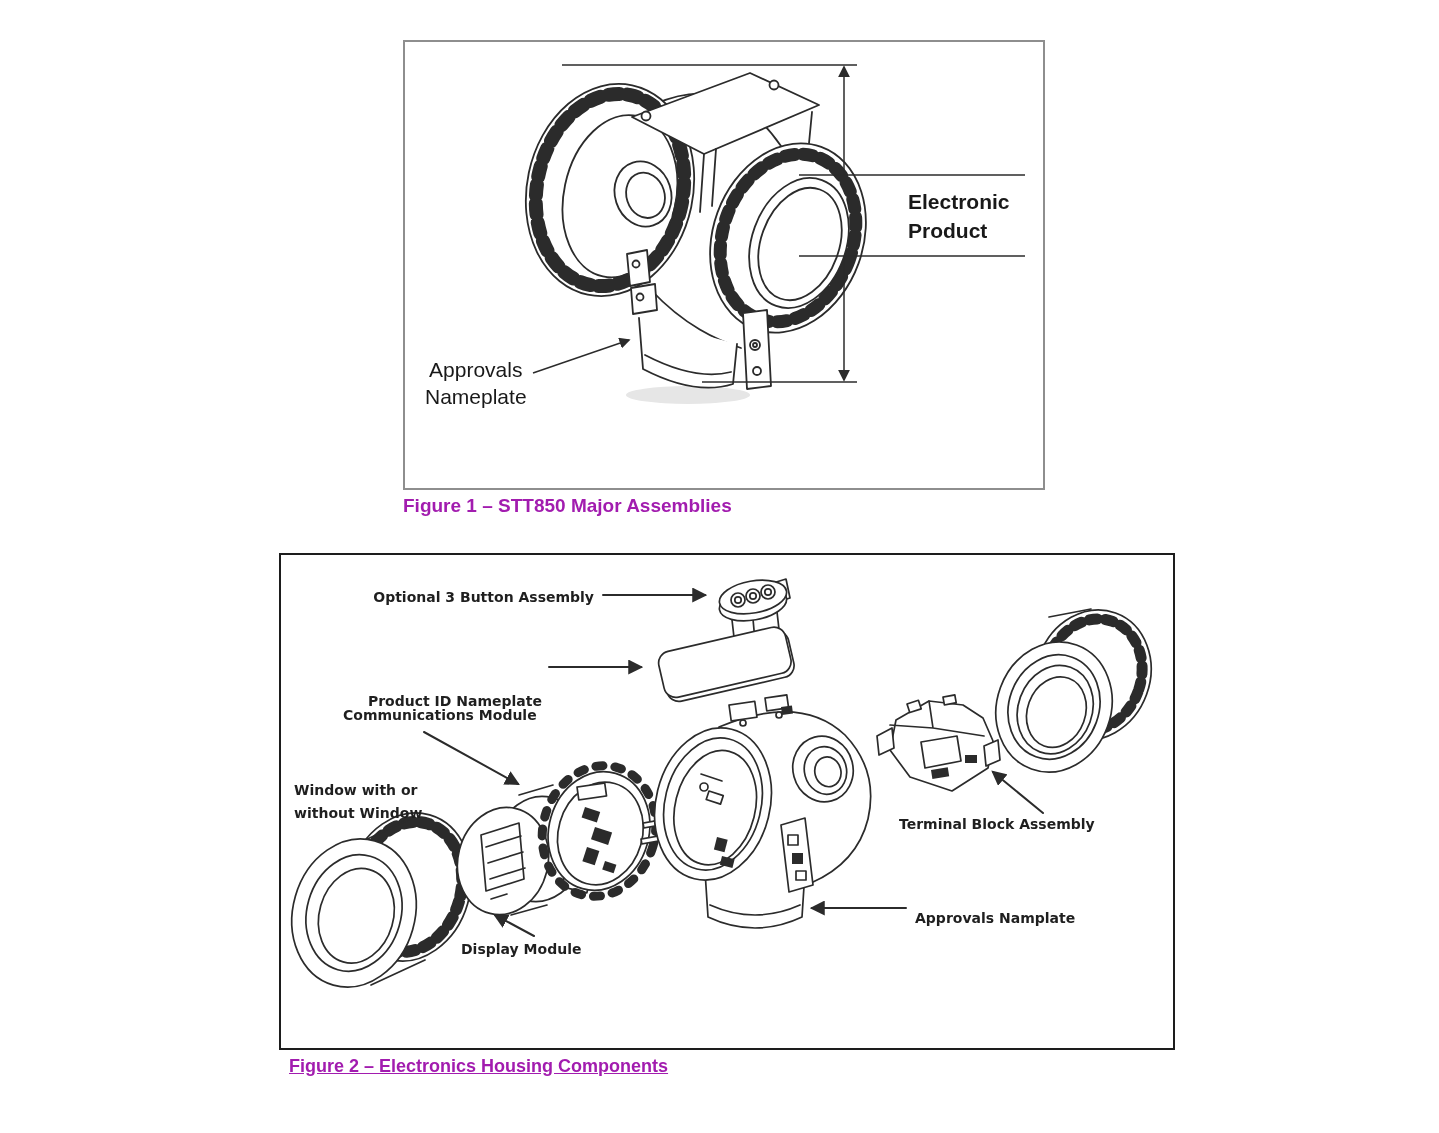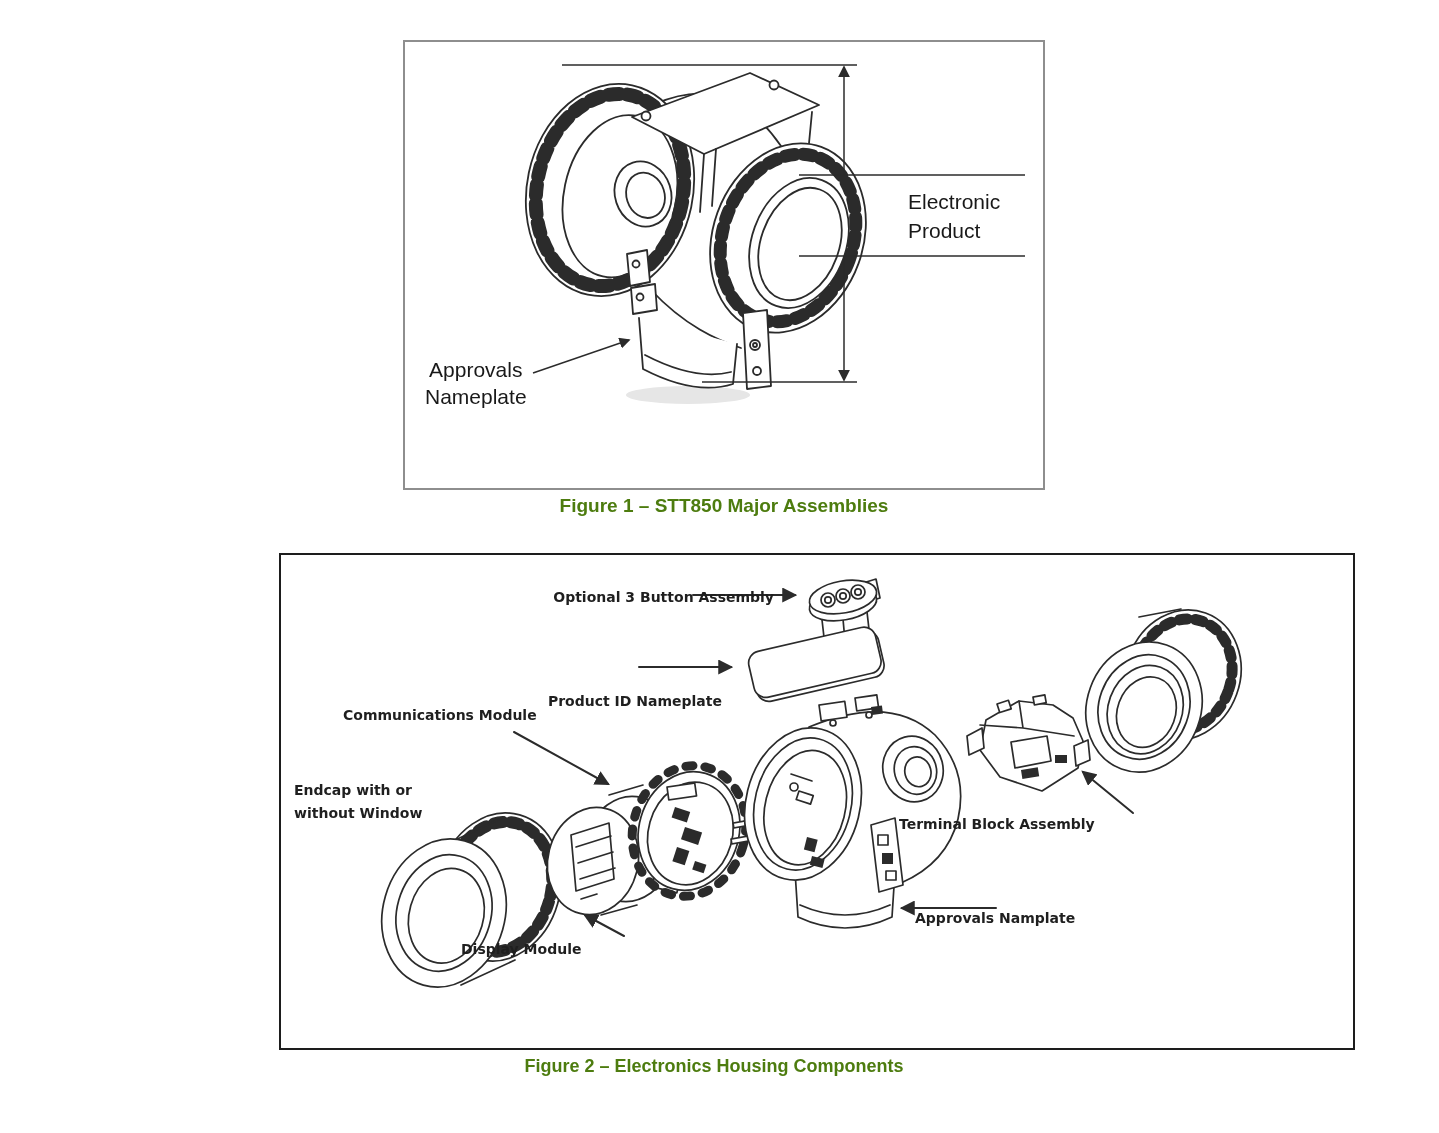--- a/index.html
+++ b/index.html
@@ -1,28 +1,28 @@
 <!DOCTYPE html>
 <html><head>
 <meta charset="utf-8">
 <style>
   html,body{margin:0;padding:0;background:#fff;}
   .page{position:relative;width:1439px;height:1133px;background:#ffffff;overflow:hidden;
         font-family:"Liberation Sans",sans-serif;}
   .frame{position:absolute;background:#fff;}
   .frame-fig1{left:403px;top:40px;width:642px;height:450px;border:2px solid #8e8e8e;box-sizing:border-box;}
-  .frame-fig2{left:279px;top:553px;width:1076px;height:497px;border:2px solid #1d1d1d;box-sizing:border-box;}
+  .frame-fig2{left:279px;top:553px;width:896px;height:497px;border:2px solid #1d1d1d;box-sizing:border-box;}
   svg.art{position:absolute;left:0;top:0;width:100%;height:100%;display:block;}
   .lbl{position:absolute;white-space:nowrap;}
   .f1lbl{font-family:"Liberation Sans",sans-serif;font-size:21px;line-height:29px;color:#191919;}
   .f2lbl{font-family:"DejaVu Sans",sans-serif;font-size:14px;font-weight:bold;line-height:23px;color:#1f1f1f;}
-  .caption{position:absolute;text-align:center;font-family:"Liberation Sans",sans-serif;
-           font-weight:bold;color:#4d7c0f;}
+  .caption{position:absolute;text-align:left;font-family:"Liberation Sans",sans-serif;
+           font-weight:bold;color:#a21caf;}
   .caption-fig1{left:403px;top:495px;width:642px;font-size:19px;}
-  .caption-fig2{left:266px;top:1056px;width:896px;font-size:18px;}
+  .caption-fig2{left:289px;top:1056px;width:896px;font-size:18px;text-decoration:underline;}
 </style>
 </head>
 <body>
 
 <div class="page">
 
   <div class="frame frame-fig1">
     <svg class="art" viewBox="0 0 638 446">
       <defs>
         <marker id="ar1" viewBox="0 0 10 10" refX="8.5" refY="5" markerWidth="8" markerHeight="8" orient="auto-start-reverse">
@@ -88,21 +88,21 @@
         <line x1="157" y1="23" x2="452" y2="23"></line>
         <line x1="297" y1="340" x2="452" y2="340"></line>
         <line x1="439" y1="133" x2="439" y2="25" marker-end="url(#ar1)"></line>
         <line x1="439" y1="214" x2="439" y2="338" marker-end="url(#ar1)"></line>
         <line x1="394" y1="133" x2="620" y2="133"></line>
         <line x1="394" y1="214" x2="620" y2="214"></line>
         <line x1="128" y1="331" x2="224" y2="298" stroke-width="1.4" marker-end="url(#ar1)"></line>
       </g>
     </svg>
 
-    <div class="lbl f1lbl" style="left:503px;top:145px;">
+    <div class="lbl f1lbl" style="left:503px;top:145px;font-weight:bold;">
       <span style="display:block">Electronic</span>
       <span style="display:block">Product</span>
     </div>
     <div class="lbl f1lbl" style="left:20px;top:314px;line-height:27px;text-align:center;">
       <span style="display:block">Approvals</span>
       <span style="display:block">Nameplate</span>
     </div>
   </div>
 
   <div class="caption caption-fig1">Figure 1 – STT850 Major Assemblies</div>
@@ -244,21 +244,21 @@
           <line x1="762" y1="258" x2="712" y2="217" marker-end="url(#ar2)"></line>
           <line x1="625" y1="353" x2="531" y2="353" marker-end="url(#ar2)"></line>
         </g>
       </g>
     </svg>
 
     <div class="lbl f2lbl" style="right:579px;top:31px;">Optional 3 Button Assembly</div>
     <div class="lbl f2lbl" style="right:631px;top:103px;margin-top:32px;">Product ID Nameplate</div>
     <div class="lbl f2lbl" style="left:62px;top:149px;">Communications Module</div>
     <div class="lbl f2lbl" style="left:13px;top:224px;">
-      <span style="display:block">Endcap with or</span>
+      <span style="display:block">Window with or</span>
       <span style="display:block">without Window</span>
     </div>
     <div class="lbl f2lbl" style="left:180px;top:383px;">Display Module</div>
     <div class="lbl f2lbl" style="left:618px;top:258px;">Terminal Block Assembly</div>
     <div class="lbl f2lbl" style="left:634px;top:352px;">Approvals Namplate</div>
   </div>
 
   <div class="caption caption-fig2">Figure 2 – Electronics Housing Components</div>
 
 </div>

